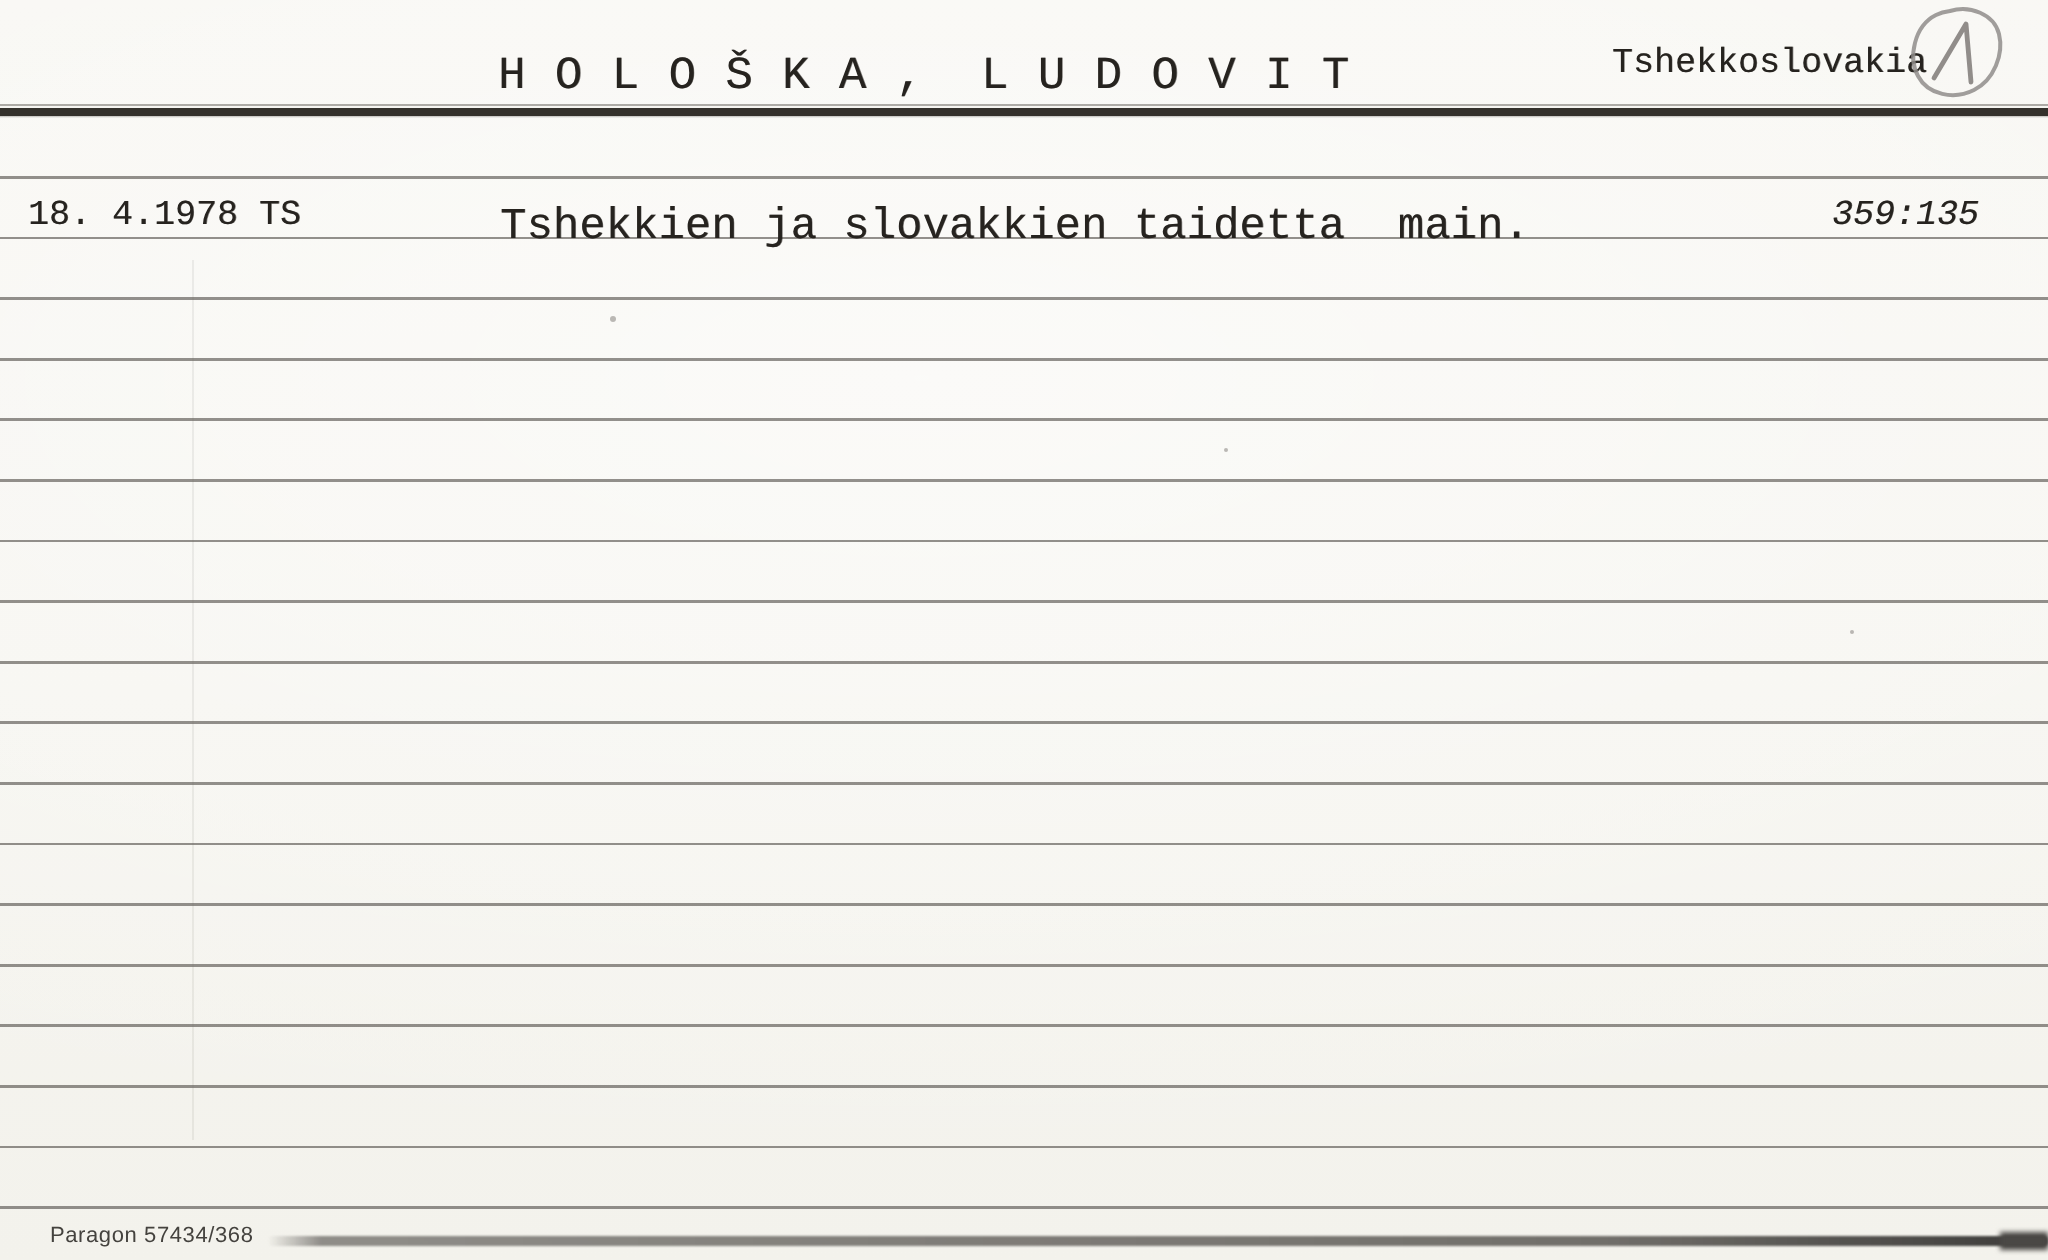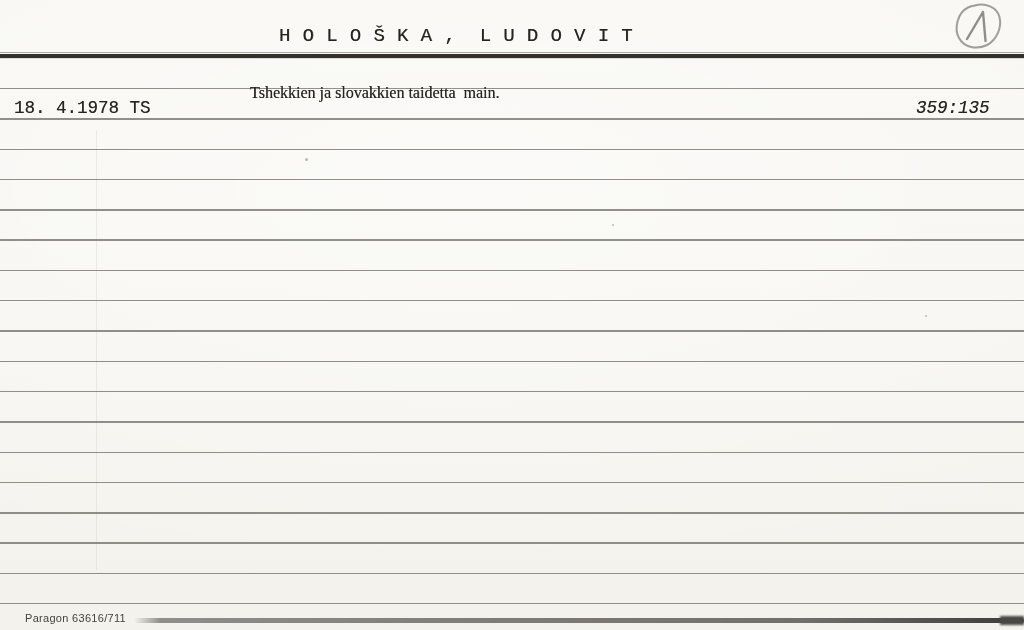--- a/index.html
+++ b/index.html
@@ -18,24 +18,24 @@
       linear-gradient(180deg, #f8f7f3 0%, #f6f5f0 55%, #f3f2ec 100%);
   }
   .typed {
     font-family: "Liberation Mono", monospace;
     color: #26231f;
     white-space: pre;
     text-shadow: 0.3px 0 0 rgba(38,35,31,0.55);
     line-height: 1.1;
     position: absolute;
   }
-  .heading       { left: 249px; top: 26px;  font-size: 19px;   letter-spacing: 0.4px; margin-left: 30px; }
+  .heading       { left: 249px; top: 26px;  font-size: 23px;   letter-spacing: 0.4px; }
   .country       { left: 806px; top: 23px;  font-size: 17.5px; }
   .entry-date    { left: 14px;  top: 99px;  font-size: 17.5px; }
-  .entry-title   { left: 250px; top: 84px; font-size: 16px; font-family: Liberation Serif, serif; }
+  .entry-title   { left: 250px; top: 102px; font-size: 22px; }
   .entry-ref     { left: 916px; top: 99px;  font-size: 17.5px; font-style: italic; }
 
   .header-rule {
     position: absolute;
     left: 0; right: 0; top: 52px; height: 7px;
     background: linear-gradient(to bottom,
       rgba(110,106,100,0.55) 0px, rgba(110,106,100,0.55) 1px,
       rgba(246,245,241,0.9) 1px, rgba(246,245,241,0.9) 2px,
       #34312c 2px, #34312c 6px,
       rgba(52,49,44,0.3) 6px, rgba(52,49,44,0) 7px);
@@ -100,20 +100,21 @@
   .speck.s2 { left: 612px; top: 224px; width: 2px; height: 2px; }
   .speck.s3 { left: 925px; top: 315px; width: 2px; height: 2px; }
 </style>
 </head>
 <body>
 
 <div class="card">
 
   <div class="typed heading">H O L O Š K A ,  L U D O V I T</div>
 
+  <div class="typed country">Tshekkoslovakia</div>
 
   <div class="annotation">
     <svg width="80" height="56" viewBox="0 0 80 56">
       <path d="M 37 5.5
                C 47 2.5, 59 7, 61.5 17
                C 64 27, 59 40, 49 45
                C 39 50, 26 47.5, 21 38
                C 16 29, 19 13, 30 7.5
                C 32.5 6.2, 34.5 5.8, 37 5.5" fill="none" stroke="#908d8b" stroke-width="2" stroke-linecap="round" opacity="0.85"></path>
       <path d="M 29 39 L 45 12 L 47.5 41" fill="none" stroke="#85817e" stroke-width="2.4" stroke-linecap="round" stroke-linejoin="round" opacity="0.9"></path>
@@ -130,18 +131,18 @@
   <div>
     <span class="typed entry-date">18. 4.1978 TS</span>
     <span class="typed entry-title">Tshekkien ja slovakkien taidetta  main.</span>
     <span class="typed entry-ref">359:135</span>
   </div>
 
   <div class="speck s1"></div>
   <div class="speck s2"></div>
   <div class="speck s3"></div>
 
-  <div class="imprint">Paragon 63616/711</div>
+  <div class="imprint">Paragon 57434/368</div>
 
   <div class="bottom-edge"></div>
   <div class="bottom-edge-cap"></div>
 
 </div>
 
 </body></html>

